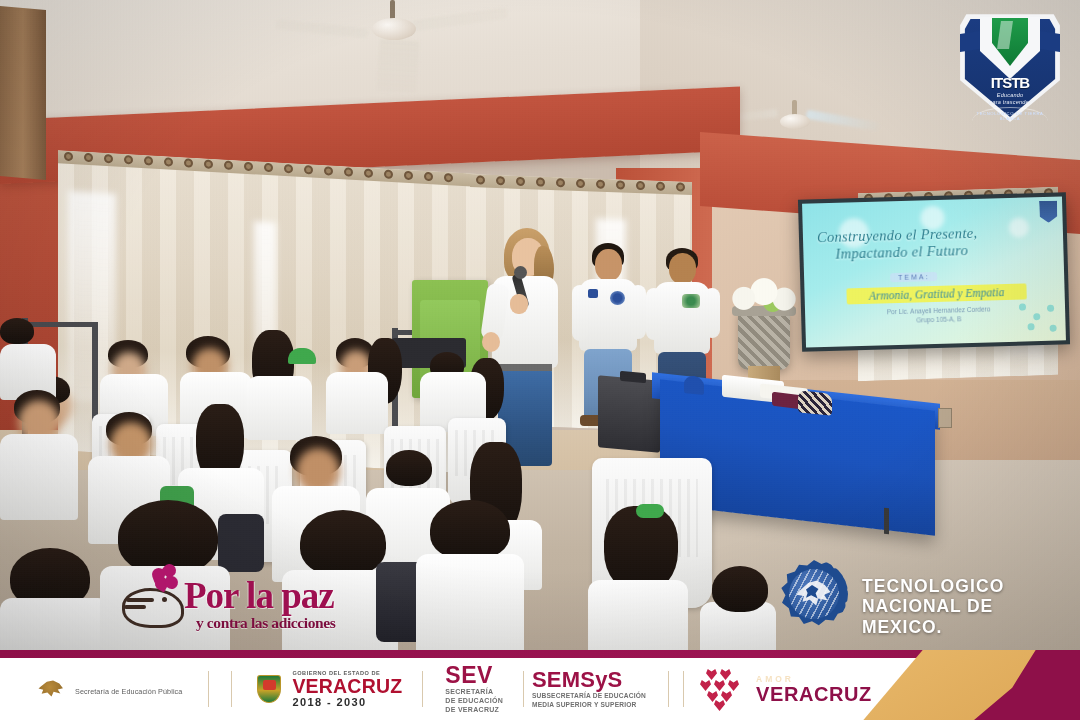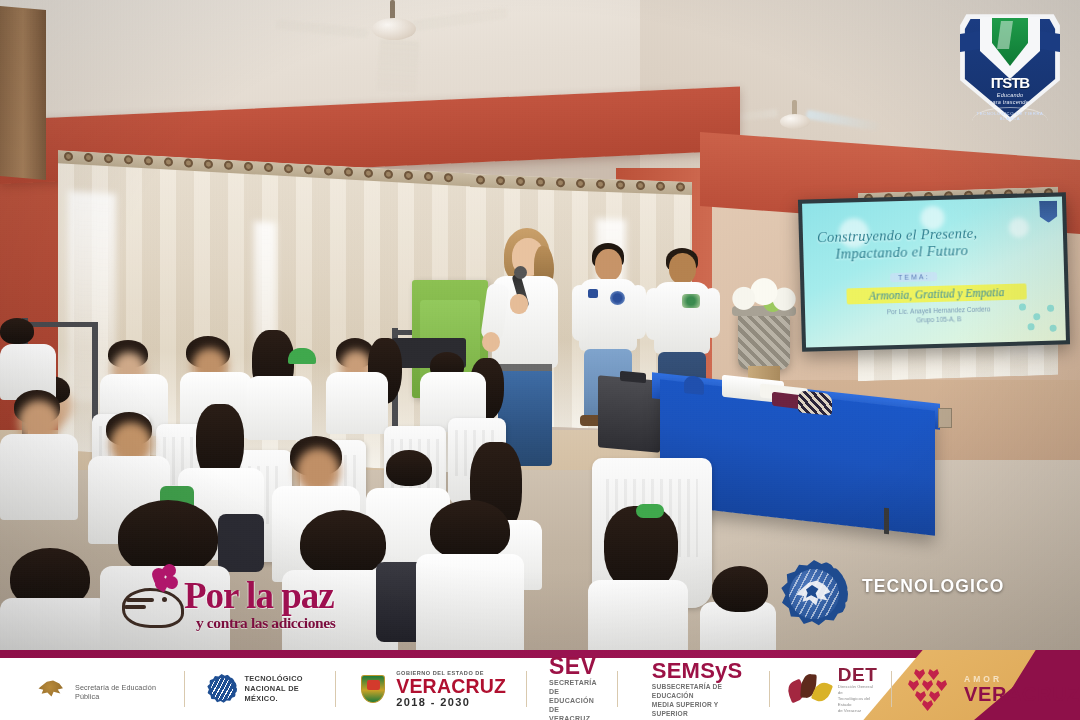--- a/index.html
+++ b/index.html
@@ -609,20 +609,21 @@
 
     <div id="tecnm">
       <div class="gear">
         <div class="gear-ring"></div>
         <div class="gear-in"></div>
         <div class="gear-lines"></div>
         <div class="eagle"></div>
         <div class="eagle2"></div>
       </div>
       <div class="tec-t1">TECNOLOGICO</div>
+      <div class="tec-t2">NACIONAL DE MEXICO.</div>
     </div>
 
   </div>
 
   <div id="banner">
     <div class="band-top"></div>
     <div class="gold-wedge"></div>
     <div class="mar-swoosh"></div>
 
     <div class="logos">
@@ -631,30 +632,20 @@
         <div class="mx-seal">
             <div class="e"></div>
           </div>
         <div>
           <div class="edu-s">Secretaría de Educación Pública</div>
         </div>
       </div>
 
       <div class="divider" style="margin-left:26px;"></div>
 
-      <div class="lg" style="margin-left:22px;gap:8px;">
-        <div class="tec-mini">
-            <div class="g"></div>
-            <div class="l"></div>
-          </div>
-        <div class="tec-lbl">
-          <div>TECNOLÓGICO</div>
-          <div>NACIONAL DE MÉXICO.</div>
-        </div>
-      </div>
 
       <div class="divider" style="margin-left:22px;"></div>
 
       <div class="lg" style="margin-left:22px;gap:8px;">
         <div class="ver-seal">
             <div class="s"></div>
           </div>
         <div>
           <div class="ver-t1">GOBIERNO DEL ESTADO DE</div>
           <div class="ver-t2">VERACRUZ</div>
@@ -670,47 +661,32 @@
           <div class="sev-s">
             <div>SECRETARÍA</div>
             <div>DE EDUCACIÓN</div>
             <div>DE VERACRUZ</div>
           </div>
         </div>
       </div>
 
       <div class="divider" style="margin-left:20px;"></div>
 
-      <div class="lg" style="margin-left:34px;justify-content:center;">
+      <div class="lg" style="margin-left:8px;justify-content:center;">
         <div>
           <div class="sem-t">SEMSyS</div>
           <div class="sem-s">
             <div>SUBSECRETARÍA DE EDUCACIÓN</div>
             <div>MEDIA SUPERIOR Y SUPERIOR</div>
           </div>
         </div>
       </div>
 
       <div class="divider" style="margin-left:22px;"></div>
 
-      <div class="lg" style="margin-left:18px;gap:6px;">
-        <div class="det-leaf">
-          <i style="left:0;top:8px;width:16px;height:20px;background:#a32740;transform:rotate(-22deg);"></i>
-          <i style="left:13px;top:1px;width:15px;height:24px;background:#5e2a1c;transform:rotate(4deg);"></i>
-          <i style="left:26px;top:9px;width:16px;height:20px;background:#d9b227;transform:rotate(22deg);"></i>
-        </div>
-        <div>
-          <div class="det-t">DET</div>
-          <div class="det-s">
-            <div>Dirección General de</div>
-            <div>Tecnológicos del Estado</div>
-            <div>de Veracruz</div>
-          </div>
-        </div>
-      </div>
 
       <div class="divider" style="margin-left:14px;"></div>
 
       <div class="lg" style="margin-left:14px;gap:4px;position:relative;z-index:3;">
         <div class="heart">
           <i style="left:8px;top:2px;"></i>
             <i style="left:22px;top:2px;"></i>
           <i style="left:2px;top:13px;"></i>
             <i style="left:16px;top:13px;"></i>
             <i style="left:30px;top:13px;"></i>

